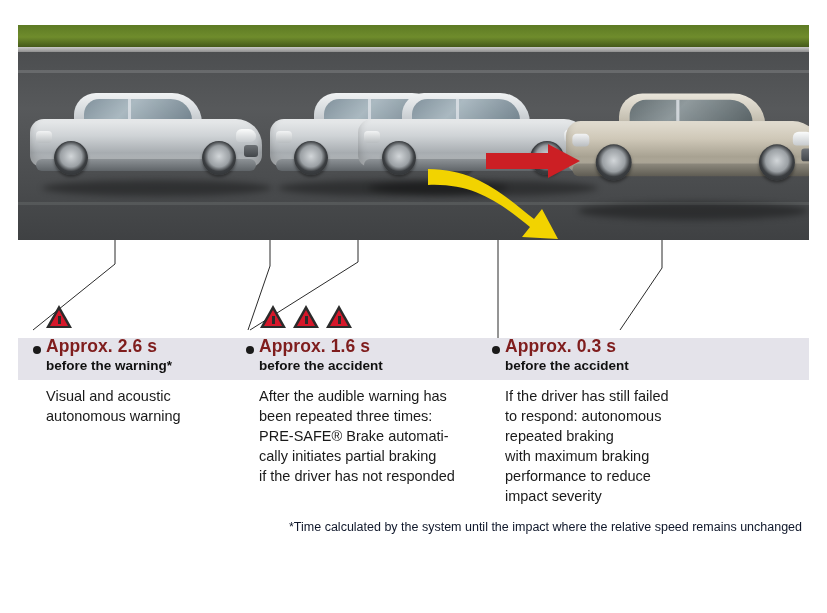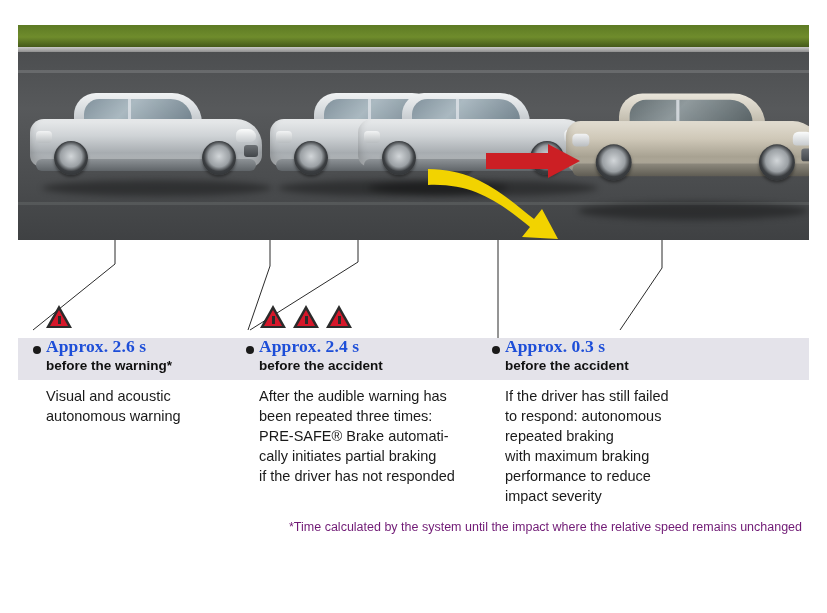--- a/index.html
+++ b/index.html
@@ -182,24 +182,23 @@
     width: 8px; height: 8px;
     border-radius: 50%;
     background: #1a1a1a;
   }
   .stage .head {
     position: absolute;
     left: 13px;
     top: -4px;
     font-size: 17.5px;
     font-weight: bold;
-    color: #1d4ed8;
+    color: #7f1d1d;
     letter-spacing: .1px;
     white-space: nowrap;
-    font-family: Liberation Serif, serif;
   }
   .stage .sub {
     position: absolute;
     left: 13px;
     top: 18px;
     font-size: 13.5px;
     font-weight: bold;
     color: #111;
     white-space: nowrap;
   }
@@ -247,21 +246,21 @@
     width: 3px;
     height: 8px;
     background: #2b2b2b;
   }
 
   #footnote {
     position: absolute;
     left: 289px;
     top: 520px;
     font-size: 12.5px;
-    color: #701a75;
+    color: #0f172a;
     white-space: nowrap;
   }
 </style>
 </head>
 <body>
 
 <div id="scene">
   <div class="grass"></div>
   <div class="guard"></div>
   <div class="road">
@@ -369,21 +368,21 @@
 <div class="stage" style="left:33px; width:200px;">
   <div class="dot"></div>
   <div class="head">Approx. 2.6 s</div>
   <div class="sub">before the warning*</div>
   <div class="body-text">Visual and acoustic
 autonomous warning</div>
 </div>
 
 <div class="stage" style="left:246px; width:250px;">
   <div class="dot"></div>
-  <div class="head">Approx. 2.4 s</div>
+  <div class="head">Approx. 1.6 s</div>
   <div class="sub">before the accident</div>
   <div class="body-text">After the audible warning has
 been repeated three times:
 PRE-SAFE® Brake automati-
 cally initiates partial braking
 if the driver has not responded</div>
 </div>
 
 <div class="stage" style="left:492px; width:250px;">
   <div class="dot"></div>

